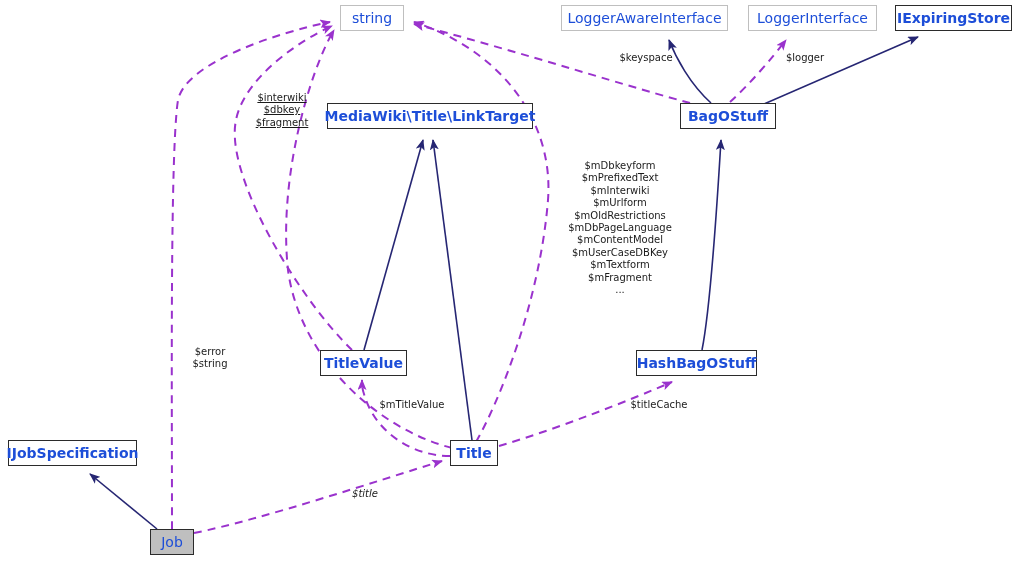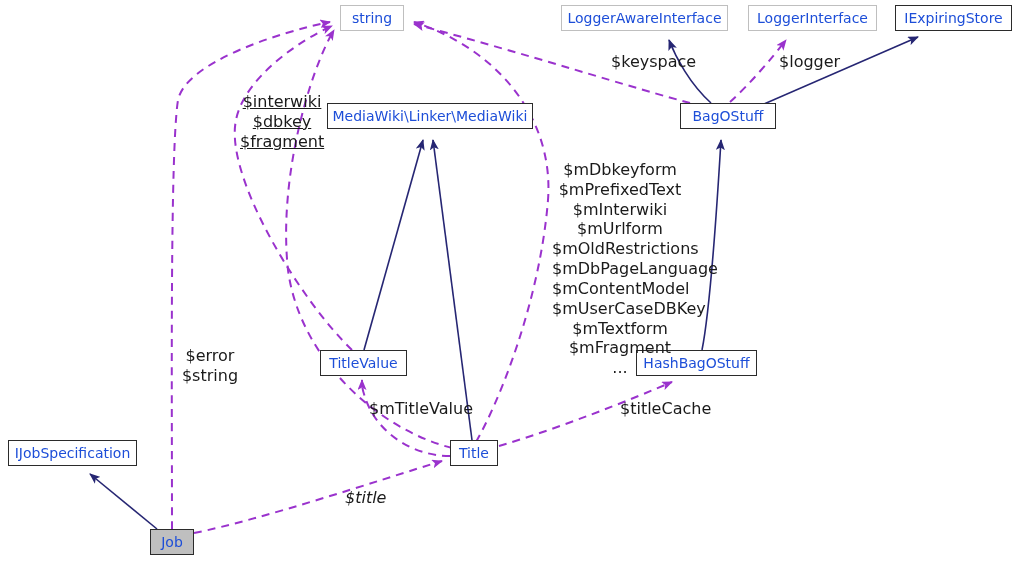--- a/index.html
+++ b/index.html
@@ -29,31 +29,32 @@
     align-items: center;
     justify-content: center;
     white-space: nowrap;
     font-size: 14px;
     color: #1d4ed8;
     background: #ffffff;
     line-height: 1;
   }
   .node.class-node {
     border: 1px solid #2b2b2b;
+    font-weight: bold;
   }
   .node.iface-node {
     border: 1px solid #bfbfbf;
   }
   .node.highlight-node {
     border: 1px solid #2b2b2b;
     background: #bfbfbf;
   }
   .edge-label {
     position: absolute;
-    font-size: 16px;
+    font-size: 10px;
     color: #1a1a1a;
     white-space: pre;
     text-align: center;
     line-height: 1.24;
     background: transparent;
   }
   .edge-label.single {
     white-space: nowrap;
   }
 </style>
@@ -119,21 +120,21 @@
 
   <div class="node iface-node" style="left:561px; top:5px; width:167px; height:26px;">
     <span>LoggerAwareInterface</span>
   </div>
 
   <div class="node class-node" style="left:895px; top:5px; width:117px; height:26px;">
     <span>IExpiringStore</span>
   </div>
 
   <div class="node class-node" style="left:327px; top:103px; width:206px; height:26px;">
-    <span>MediaWiki\Linker\MediaWiki</span>
+    <span>MediaWiki\Title\LinkTarget</span>
   </div>
 
   <div class="node class-node" style="left:680px; top:103px; width:96px; height:26px;">
     <span>BagOStuff</span>
   </div>
 
   <div class="node class-node" style="left:320px; top:350px; width:87px; height:26px;">
     <span>TitleValue</span>
   </div>
 

